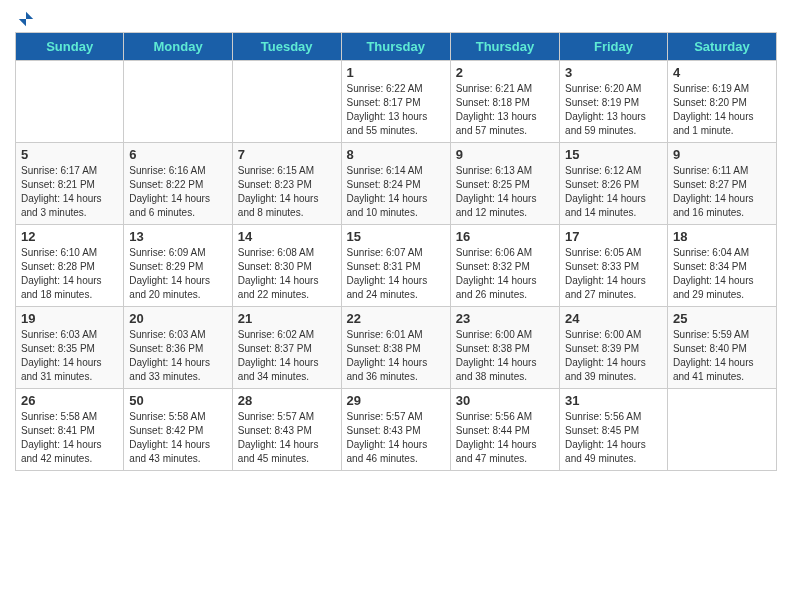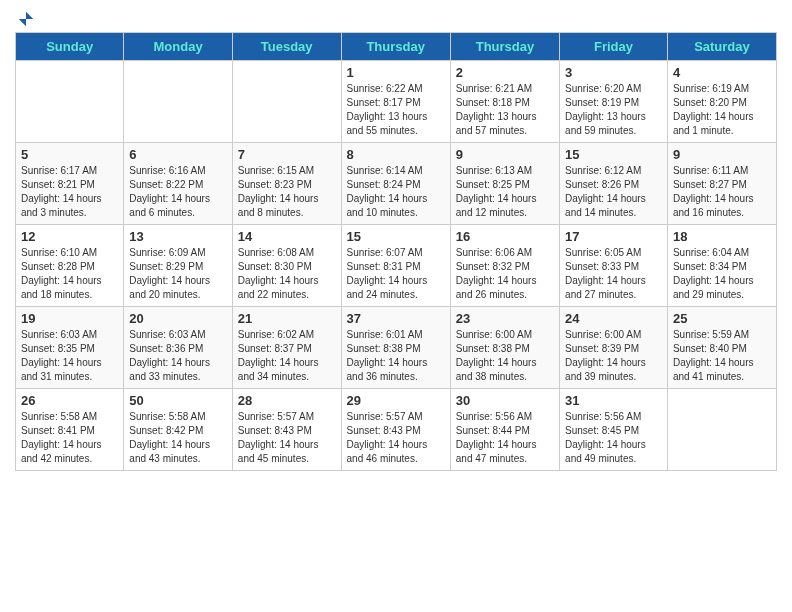--- a/index.html
+++ b/index.html
@@ -210,21 +210,21 @@
           </td>
           <td>
             <div class="day-num">20</div>
             <div class="day-info">Sunrise: 6:03 AM<br>Sunset: 8:36 PM<br>Daylight: 14 hours and 33 minutes.</div>
           </td>
           <td>
             <div class="day-num">21</div>
             <div class="day-info">Sunrise: 6:02 AM<br>Sunset: 8:37 PM<br>Daylight: 14 hours and 34 minutes.</div>
           </td>
           <td>
-            <div class="day-num">37</div>
+            <div class="day-num">22</div>
             <div class="day-info">Sunrise: 6:01 AM<br>Sunset: 8:38 PM<br>Daylight: 14 hours and 36 minutes.</div>
           </td>
           <td>
             <div class="day-num">23</div>
             <div class="day-info">Sunrise: 6:00 AM<br>Sunset: 8:38 PM<br>Daylight: 14 hours and 38 minutes.</div>
           </td>
           <td>
             <div class="day-num">24</div>
             <div class="day-info">Sunrise: 6:00 AM<br>Sunset: 8:39 PM<br>Daylight: 14 hours and 39 minutes.</div>
           </td>

